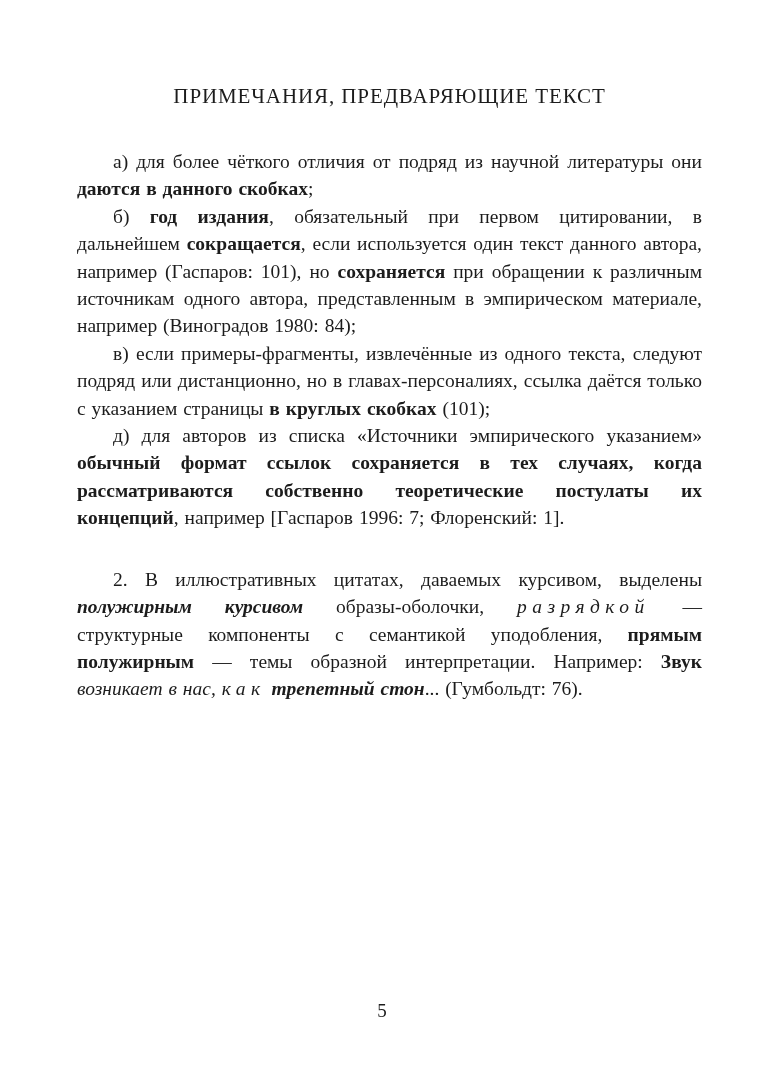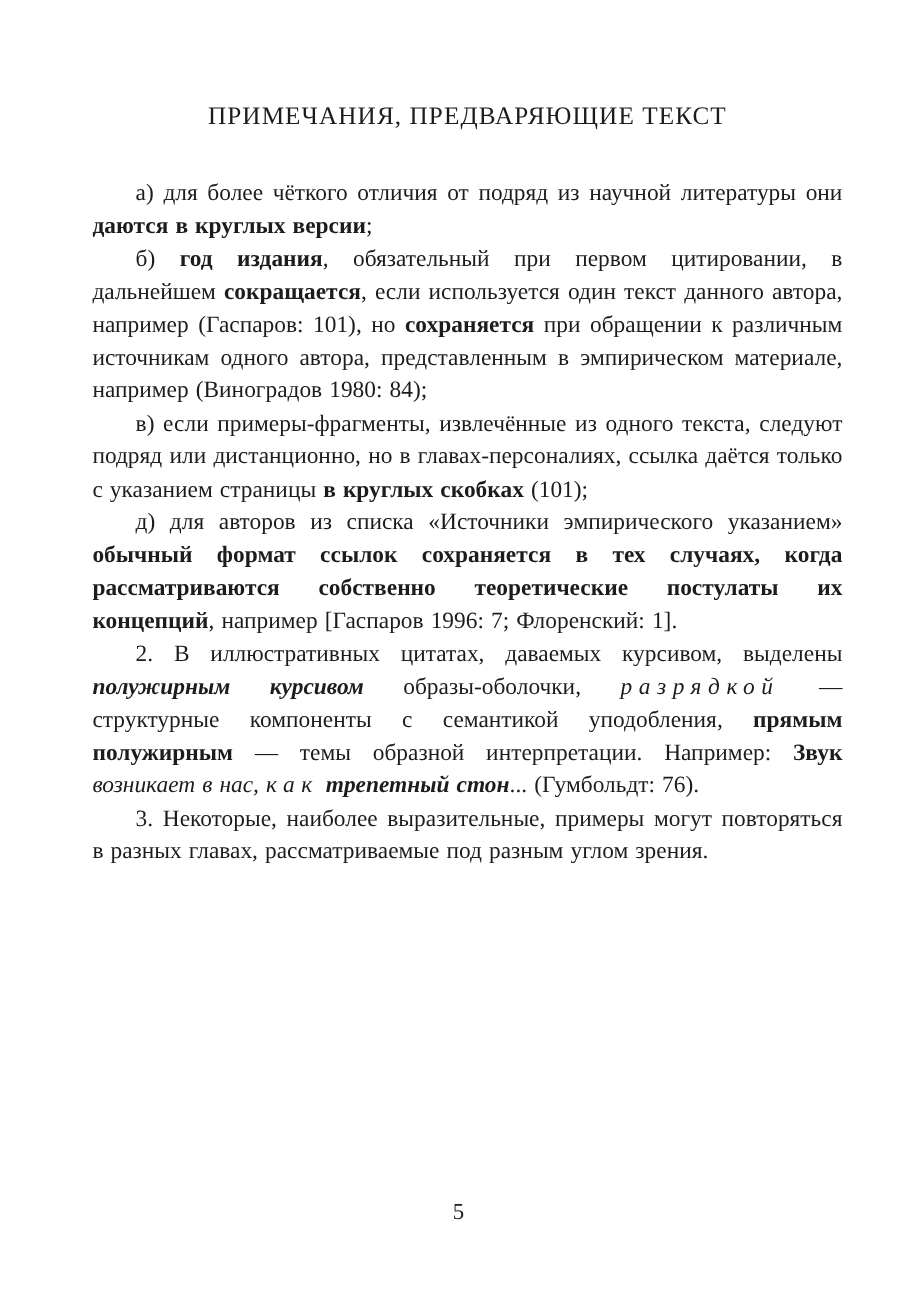--- a/index.html
+++ b/index.html
@@ -29,41 +29,40 @@
     white-space: nowrap;
   }
   .para {
     margin: 0;
     font-size: 19.5px;
     line-height: 27.4px;
     text-align: justify;
     text-indent: 36px;
     word-spacing: 1px;
   }
-  .para.gap { margin-top: 0; }
+  .para.gap { margin-top: 34px; }
   .b  { font-weight: bold; }
   .i  { font-style: italic; }
   .sp { letter-spacing: 0.28em; }
   .folio {
     position: absolute;
     left: 0; right: 0;
     top: 1000px;
     text-align: center;
     font-size: 19px;
   }
 </style>
 </head>
 <body>
 
 <div class="sheet">
   <h1 class="title">ПРИМЕЧАНИЯ, ПРЕДВАРЯЮЩИЕ ТЕКСТ</h1>
 
   <div>
-      <p class="para"><span>а) для более чёткого отличия от подряд из научной литературы они </span><span class="b">даются в круглых версии</span><span>;</span></p>
+      <p class="para"><span>а) для более чёткого отличия от подряд из научной литературы они </span><span class="b">даются в данного скобках</span><span>;</span></p>
       <p class="para"><span>б) </span><span class="b">год издания</span><span>, обязательный при первом цитировании, в дальнейшем </span><span class="b">сокращается</span><span>, если используется один текст данного автора, например (Гаспаров: 101), но </span><span class="b">сохраняется</span><span> при обращении к различным источникам одного автора, представленным в эмпирическом материале, например (Виноградов 1980: 84);</span></p>
       <p class="para"><span>в) если примеры-фрагменты, извлечённые из одного текста, следуют подряд или дистанционно, но в главах-персоналиях, ссылка даётся только с указанием страницы </span><span class="b">в круглых скобках</span><span> (101);</span></p>
       <p class="para"><span>д) для авторов из списка «Источники эмпирического указанием» </span><span class="b">обычный формат ссылок сохраняется в тех случаях, когда рассматриваются собственно теоретические постулаты их концепций</span><span>, например [Гаспаров 1996: 7; Флоренский: 1].</span></p>
       <p class="para gap"><span>2. В иллюстративных цитатах, даваемых курсивом, выделены </span><span class="b i">полужирным курсивом</span><span> образы-оболочки, </span><span class="i sp">разрядкой</span><span> — структурные компоненты с семантикой уподобления, </span><span class="b">прямым полужирным</span><span> — темы образной интерпретации. Например: </span><span class="b">Звук</span><span> </span><span class="i">возникает в нас, </span><span class="i sp">как</span><span> </span><span class="b i">трепетный стон</span><span>... (Гумбольдт: 76).</span></p>
-      <p class="para gap"><span>3. Некоторые, наиболее выразительные, примеры могут повторяться в разных главах, рассматриваемые под разным углом зрения.</span></p>
     </div>
 
   <div class="folio">5</div>
 </div>
 
 </body></html>

